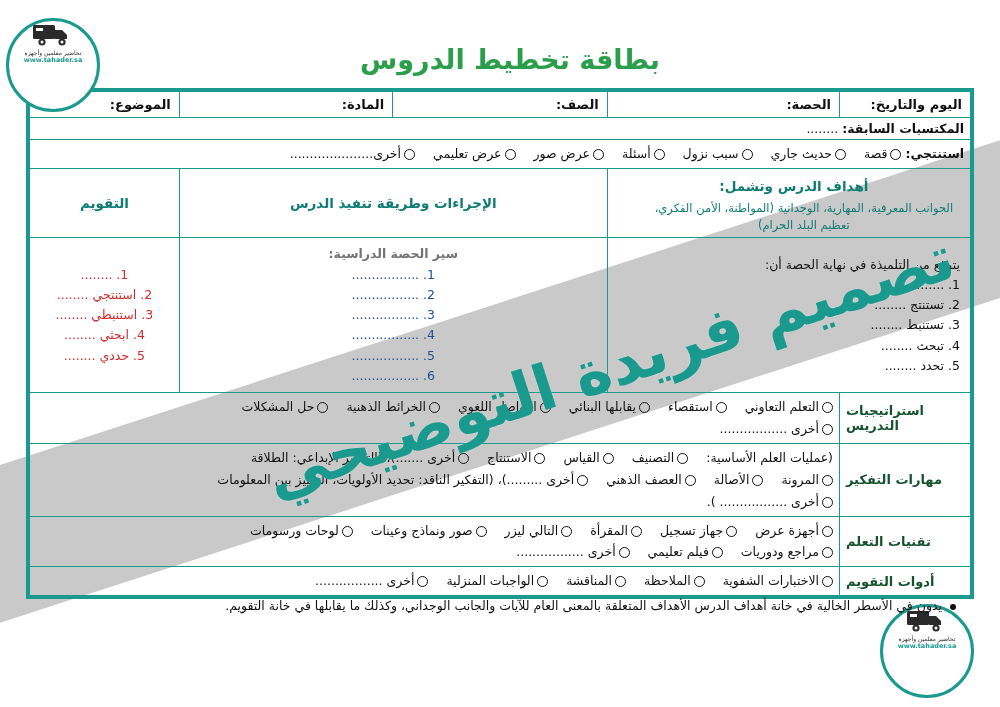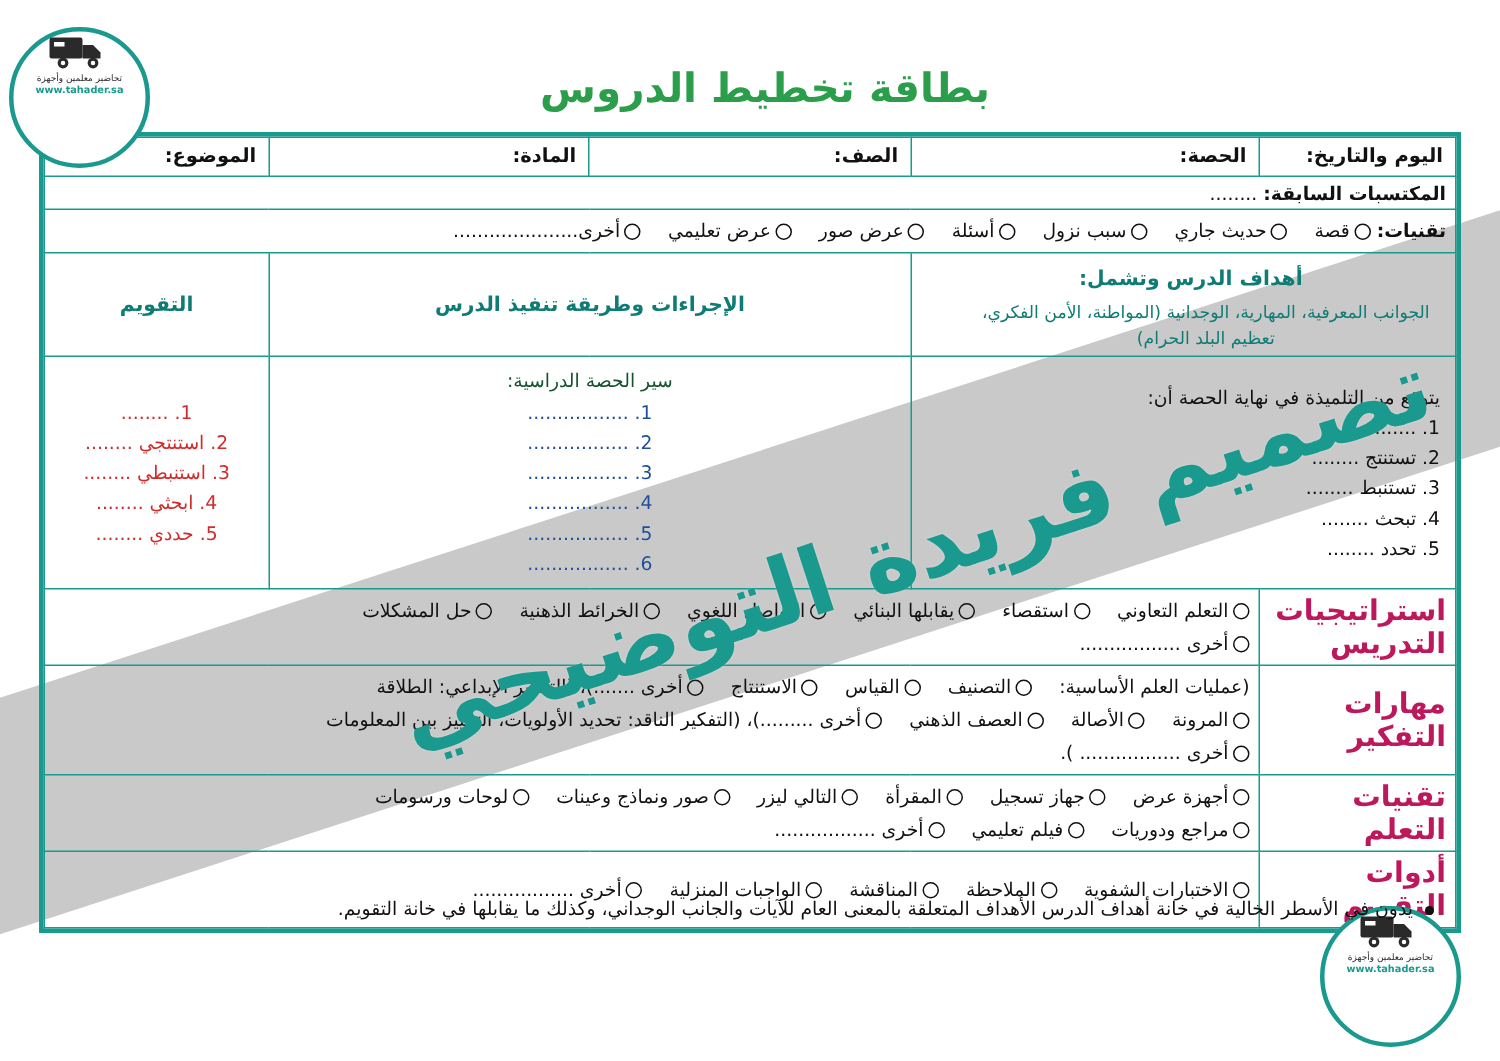--- a/index.html
+++ b/index.html
@@ -70,24 +70,24 @@
     border:1px solid #1a9a8e;
     padding:3px 6px;
     font-size:12.5px;
     color:#111;
     vertical-align:middle;
   }
   .hdr-row td{font-size:13px;font-weight:bold;padding:5px 8px;margin-top:45px;}
   .lbl{font-weight:bold;}
   .dots{letter-spacing:1px;}
   .center{text-align:center;}
-  .teal{color:#14532d;font-weight:normal;}
+  .teal{color:#737373;font-weight:bold;}
   .red{color:#d12b2b;}
   .blue{color:#1f4f9c;}
-  .cat{color:#be185d;font-weight:bold;text-align:right;font-size:19px;width:118px;}
+  .cat{color:#14532d;font-weight:bold;text-align:left;font-size:13px;width:118px;}
   .circle{
     display:inline-block;width:9px;height:9px;
     border:1.3px solid #111;border-radius:50%;
     margin-left:3px;vertical-align:middle;
   }
   .opt{display:inline-block;margin-left:14px;white-space:nowrap;font-size:12.5px;}
   .opt-wrap{line-height:1.75;}
   .colhead{font-weight:bold;text-align:center;color:#0e7c74;font-size:13.5px;padding:6px 4px;}
   .goaltxt{font-size:11.5px;color:#0e7c74;text-align:center;line-height:1.5;margin-left:20px;}
   .listbox{line-height:1.62;font-size:12.5px;padding:6px 10px;}
@@ -155,21 +155,21 @@
 
     <tr>
       <td colspan="5">
         <span class="lbl">المكتسبات السابقة:</span>
         <span class="dots">........</span>
       </td>
     </tr>
 
     <tr>
       <td colspan="5" class="opt-wrap">
-        <span class="lbl">تقنيات:</span>
+        <span class="lbl">استنتجي:</span>
         <span class="opt"><span class="circle"></span><span>قصة</span></span>
         <span class="opt"><span class="circle"></span><span>حديث جاري</span></span>
         <span class="opt"><span class="circle"></span><span>سبب نزول</span></span>
         <span class="opt"><span class="circle"></span><span>أسئلة</span></span>
         <span class="opt"><span class="circle"></span><span>عرض صور</span></span>
         <span class="opt"><span class="circle"></span><span>عرض تعليمي</span></span>
         <span class="opt"><span class="circle"></span><span>أخرى.....................</span></span>
       </td>
     </tr>
 

